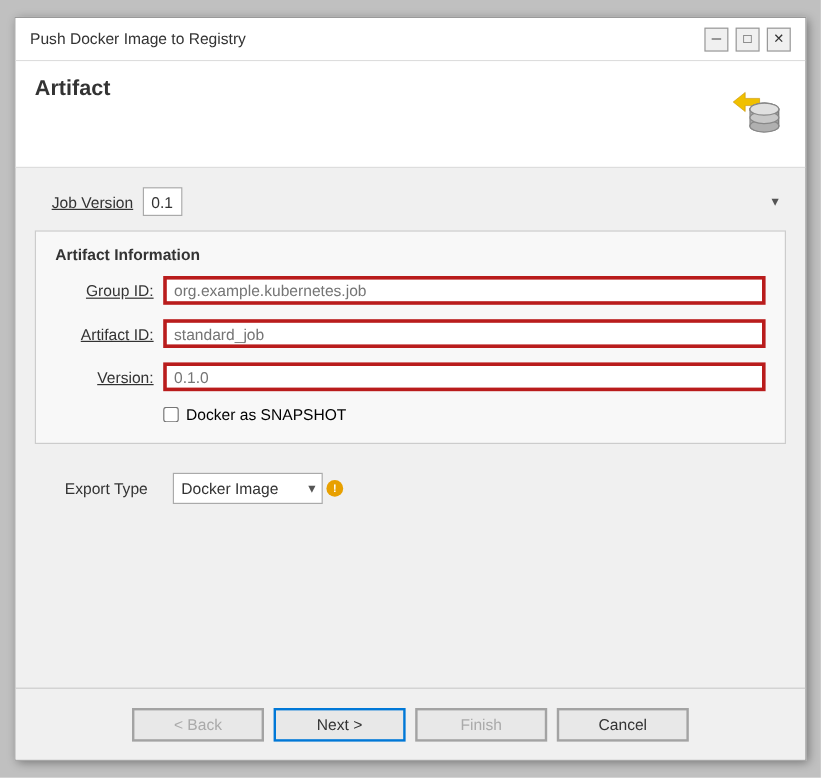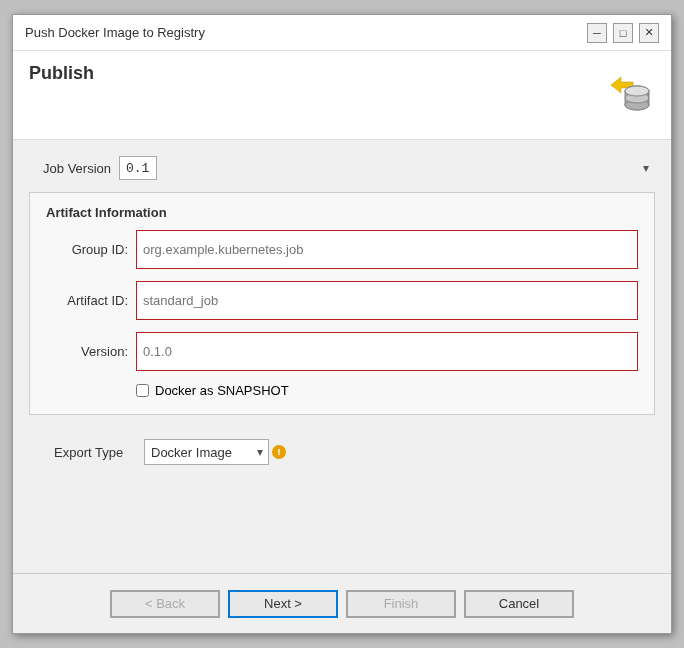--- a/index.html
+++ b/index.html
@@ -98,26 +98,27 @@
       align-items: center;
       margin-bottom: 12px;
       justify-content: space-between;
     }
 
     .form-label {
       color: #333;
       min-width: 90px;
       text-align: right;
       padding-right: 8px;
+      text-decoration: underline;
     }
 
     .form-control {
       flex: 1;
-      height: 39px;
-      border: 1px solid #b91c1c;
+      height: 24px;
+      border: 3px solid #b91c1c;
       background: #fff;
       padding: 2px 6px;
       font-size: 13px;
       color: #666;
       outline: none;
     }
 
     .job-version-row {
       display: flex;
       align-items: center;
@@ -130,21 +131,20 @@
       border: 1px solid #aaa;
       background: #fff;
       padding: 2px 6px;
       font-size: 13px;
       color: #333;
       appearance: none;
       -webkit-appearance: none;
       cursor: pointer;
       position: relative;
       outline: none;
-      font-family: Liberation Mono, monospace;
     }
 
     .select-wrapper {
       flex: 1;
       position: relative;
     }
 
     .select-wrapper::after {
       content: '▾';
       position: absolute;
@@ -285,21 +285,21 @@
   <div class="title-bar">
     <span class="title-bar-text">Push Docker Image to Registry</span>
     <div class="title-bar-controls">
       <div class="title-btn">─</div>
       <div class="title-btn">□</div>
       <div class="title-btn">✕</div>
     </div>
   </div>
 
   <div class="dialog-header">
-    <span class="dialog-title">Publish</span>
+    <span class="dialog-title">Artifact</span>
     <div class="header-icon">
 
       <div class="db-icon-container">
         <svg width="56" height="56" viewBox="0 0 56 56" xmlns="http://www.w3.org/2000/svg">
 
           <polygon points="14,20 24,12 24,17 36,17 36,23 24,23 24,28" fill="#f0c000" stroke="#c89000" stroke-width="0.5"></polygon>
 
           <ellipse cx="40" cy="26" rx="12" ry="5" fill="#c0c0c0" stroke="#888" stroke-width="1"></ellipse>
           <rect x="28" y="26" width="24" height="14" fill="#c0c0c0" stroke="#888" stroke-width="1"></rect>
           <ellipse cx="40" cy="40" rx="12" ry="5" fill="#a0a0a0" stroke="#888" stroke-width="1"></ellipse>

